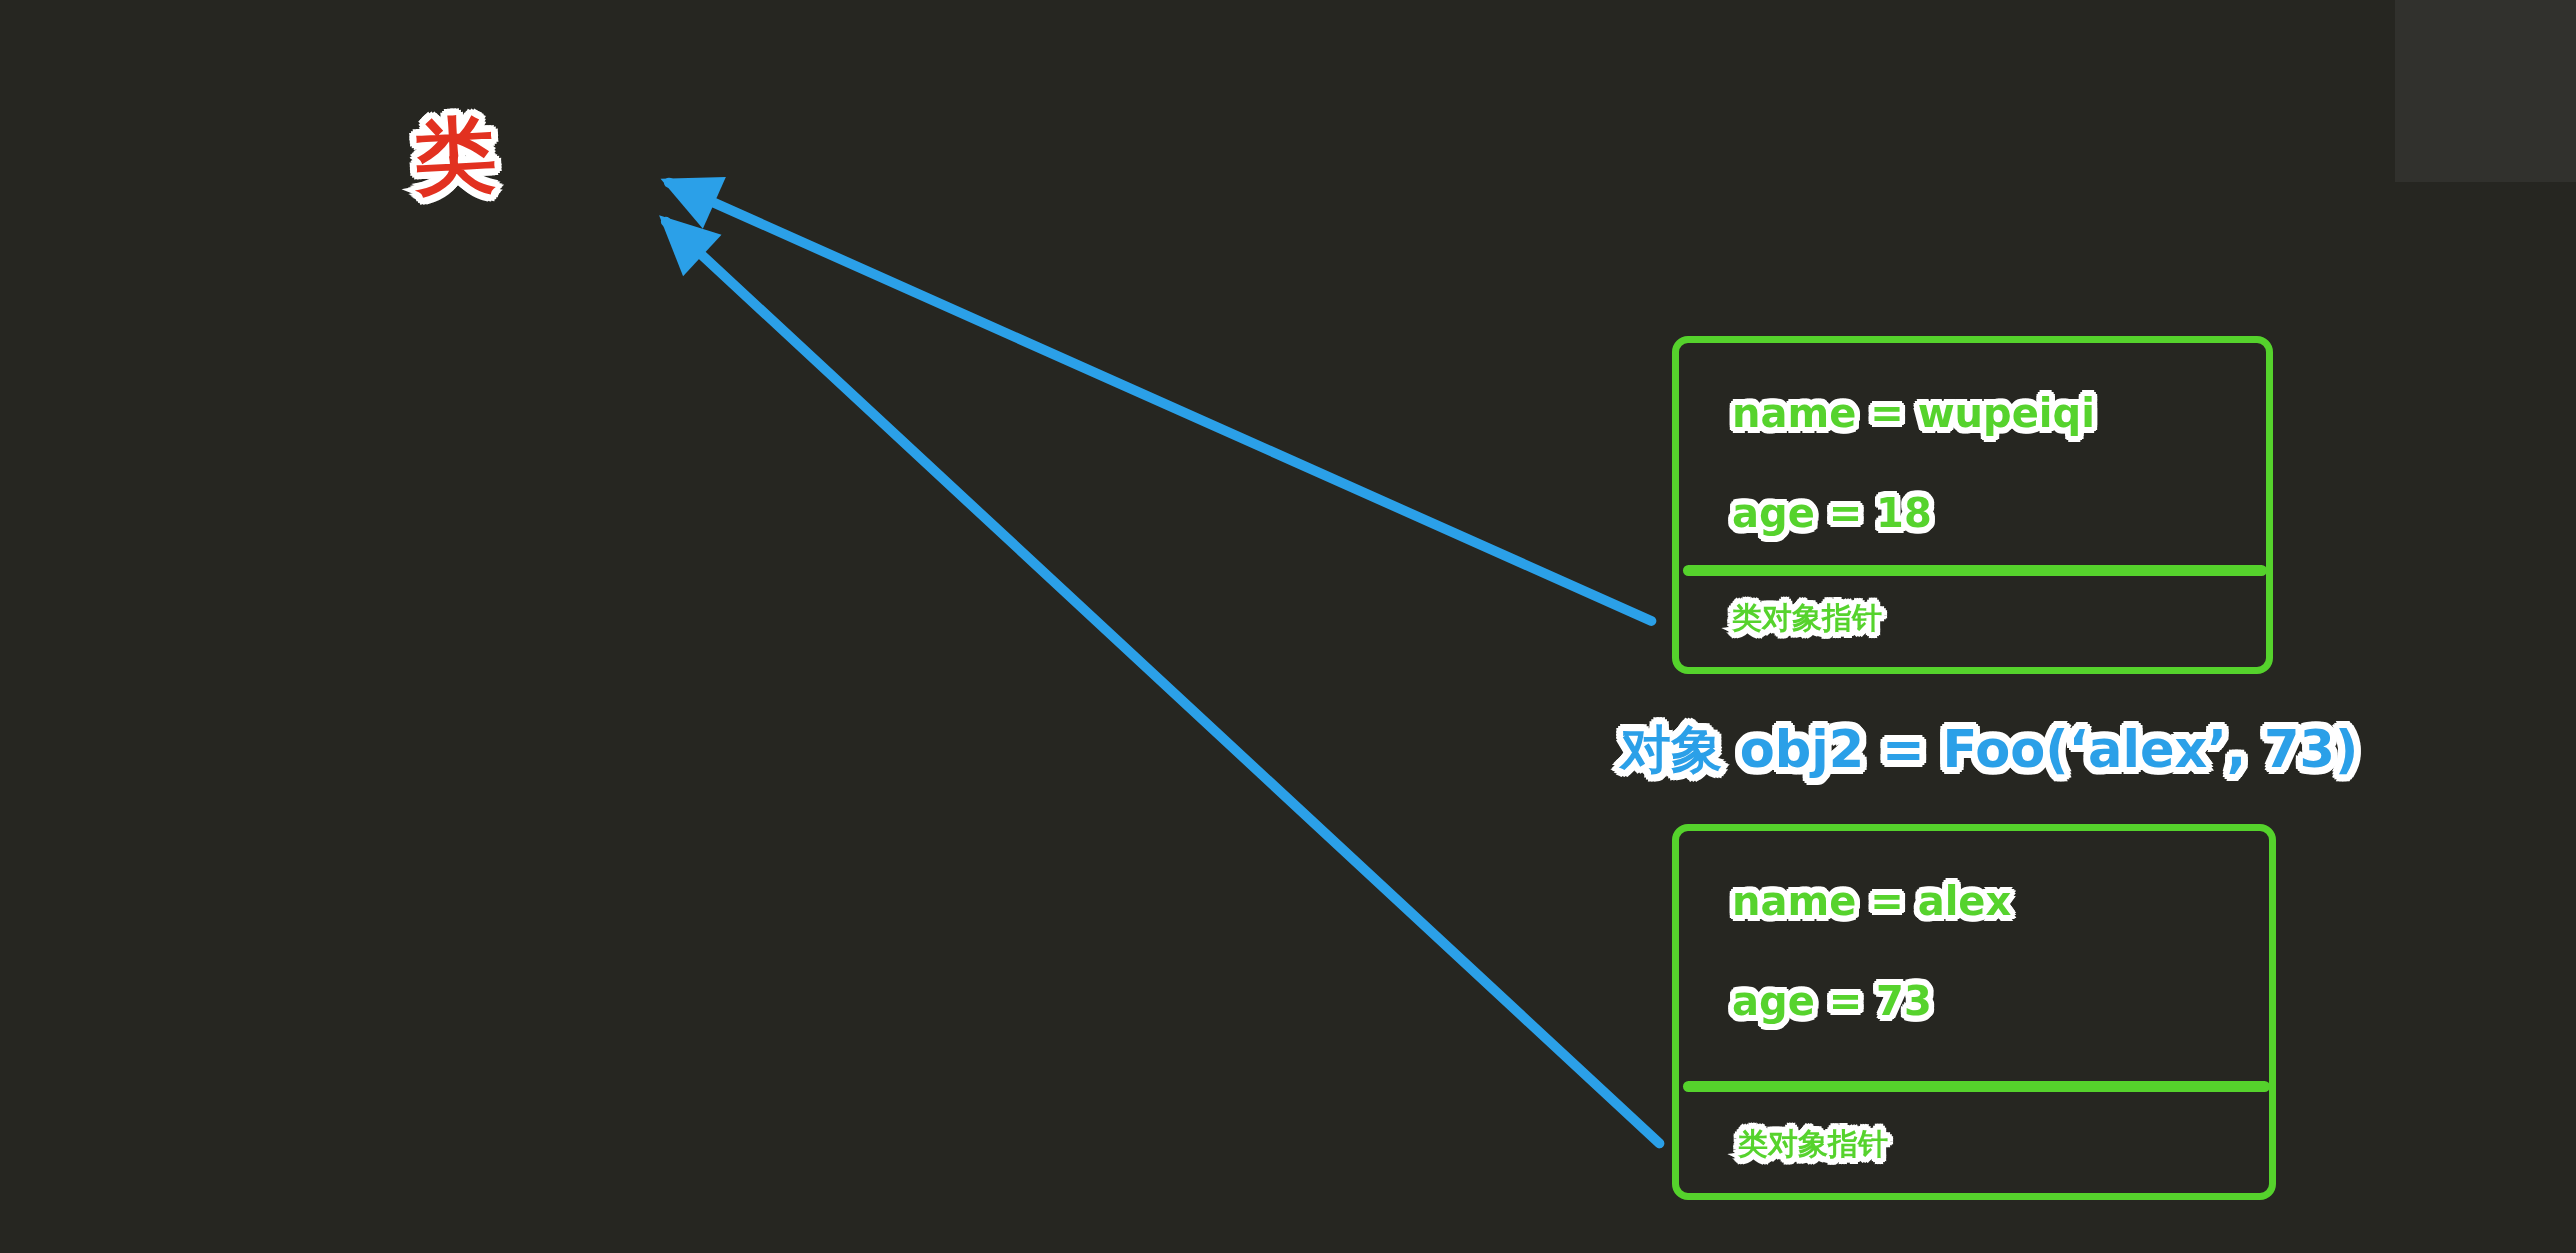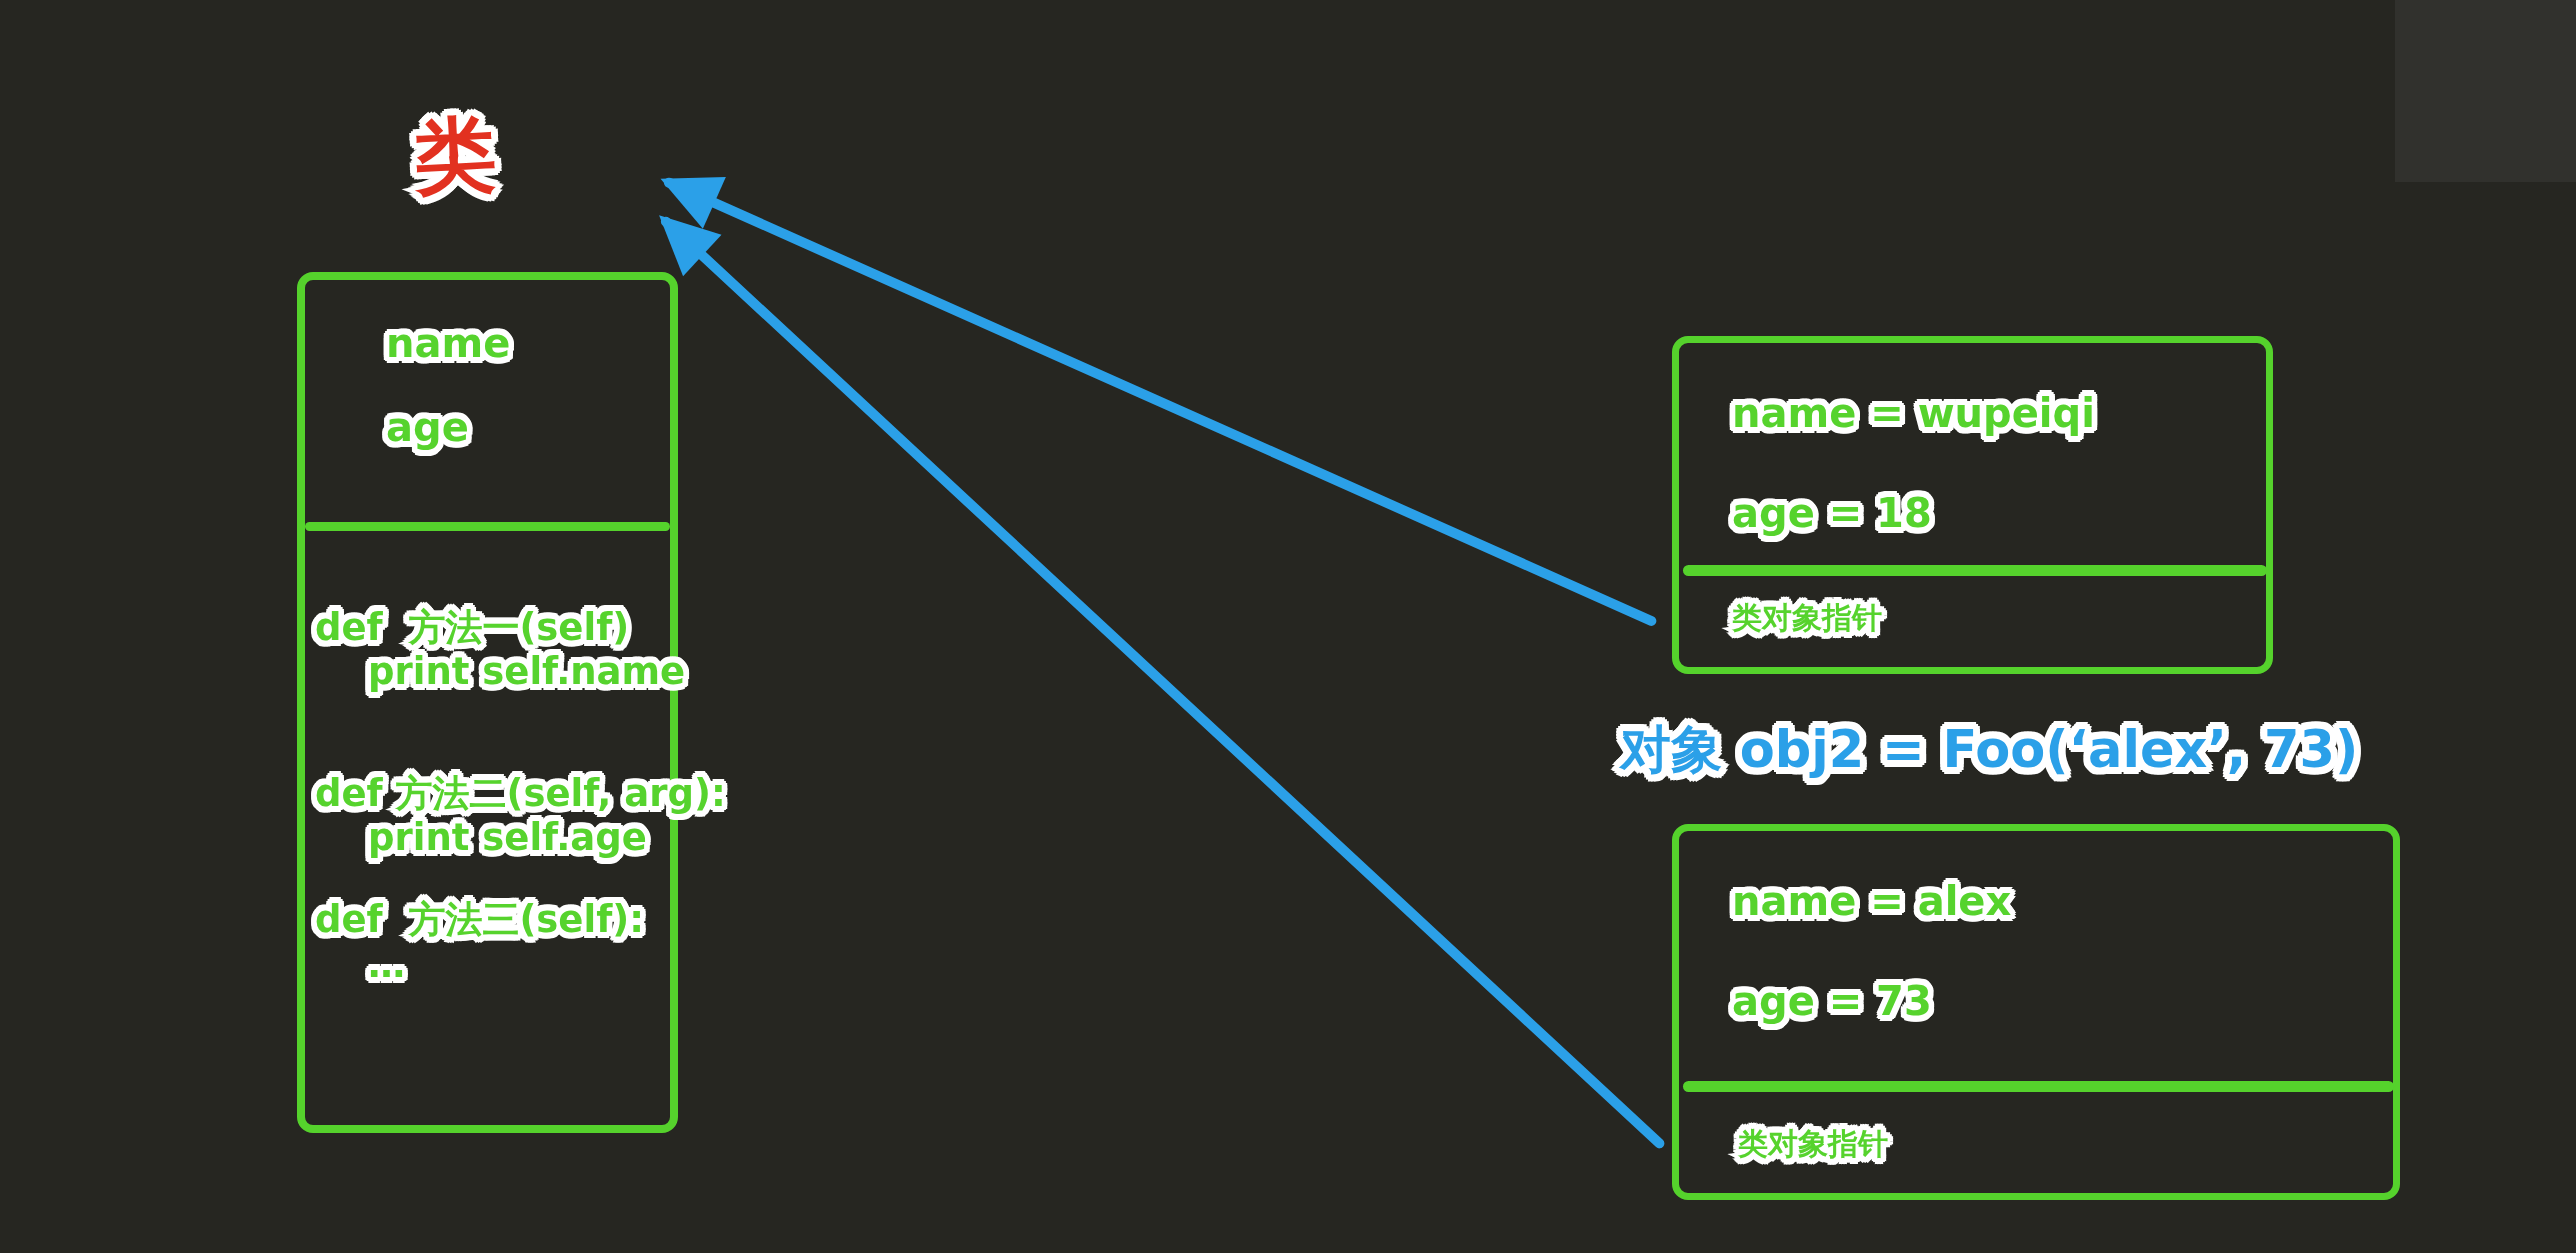--- a/index.html
+++ b/index.html
@@ -55,21 +55,21 @@
     position: absolute;
     border: 8.7px solid #55d22c;
     border-radius: 16px;
     box-sizing: border-box;
     background: transparent;
   }
   .class-box { left: 297px; top: 272px; width: 381px; height: 861px; }
 
   .obj-box { border-width: 7.4px; border-radius: 16px; }
   .obj1-box { left: 1672px; top: 336px;  width: 601px; height: 338px; }
-  .obj2-box { left: 1672px; top: 824px; width: 728px; height: 376px; }
+  .obj2-box { left: 1672px; top: 824px; width: 604px; height: 376px; }
 
   .gbox > * { position: absolute; }
 
   .divider {
     background: #55d22c;
     height: 9.3px; left: 0; right: 0;
     border-radius: 5px;
   }
   .class-divider { top: 242px; }
   .obj-divider   { left: 3.7px; right: -1.2px; height: 10.5px; border-radius: 5.6px; }
@@ -116,35 +116,20 @@
       <marker id="ah" viewBox="0 0 10 10" refX="8.5" refY="5" markerWidth="7" markerHeight="6.2" orient="auto">
         <path d="M0.4,0.4 L10,5 L0.4,9.6 z" fill="#2ba0e8"></path>
       </marker>
     </defs>
     <line x1="2667" y1="1003" x2="1080" y2="295" stroke="#2ba0e8" stroke-width="16" stroke-linecap="round" marker-end="url(#ah)"></line>
     <line x1="2680" y1="1847" x2="1075" y2="358" stroke="#2ba0e8" stroke-width="16" stroke-linecap="round" marker-end="url(#ah)"></line>
   </svg>
 
   <div class="class-label outlined red">类</div>
 
-  <div class="gbox class-box">
-    <div class="attr attr-name outlined-sm green">name</div>
-    <div class="attr attr-age outlined-sm green">age</div>
-
-    <div class="divider class-divider"></div>
-
-    <div class="mline m-def1 outlined-sm green">def  方法一(self)</div>
-    <div class="mline m-bd1 outlined-sm green">print self.name</div>
-
-    <div class="mline m-def2 outlined-sm green">def 方法二(self, arg):</div>
-    <div class="mline m-bd2 outlined-sm green">print self.age</div>
-
-    <div class="mline m-def3 outlined-sm green">def  方法三(self):</div>
-    <div class="mline m-bd3 outlined-sm green">…</div>
-  </div>
 
 
   <div class="gbox obj-box obj1-box">
     <div class="field o-f1 outlined-sm green">name = wupeiqi</div>
     <div class="field o-f2 outlined-sm green">age = 18</div>
     <div class="divider obj-divider obj1-divider"></div>
     <div class="pointer-label obj1-pointer outlined-sm green">类对象指针</div>
   </div>
 
   <div class="obj-title obj2-title outlined blue">对象 obj2 = Foo(‘alex’, 73)</div>

